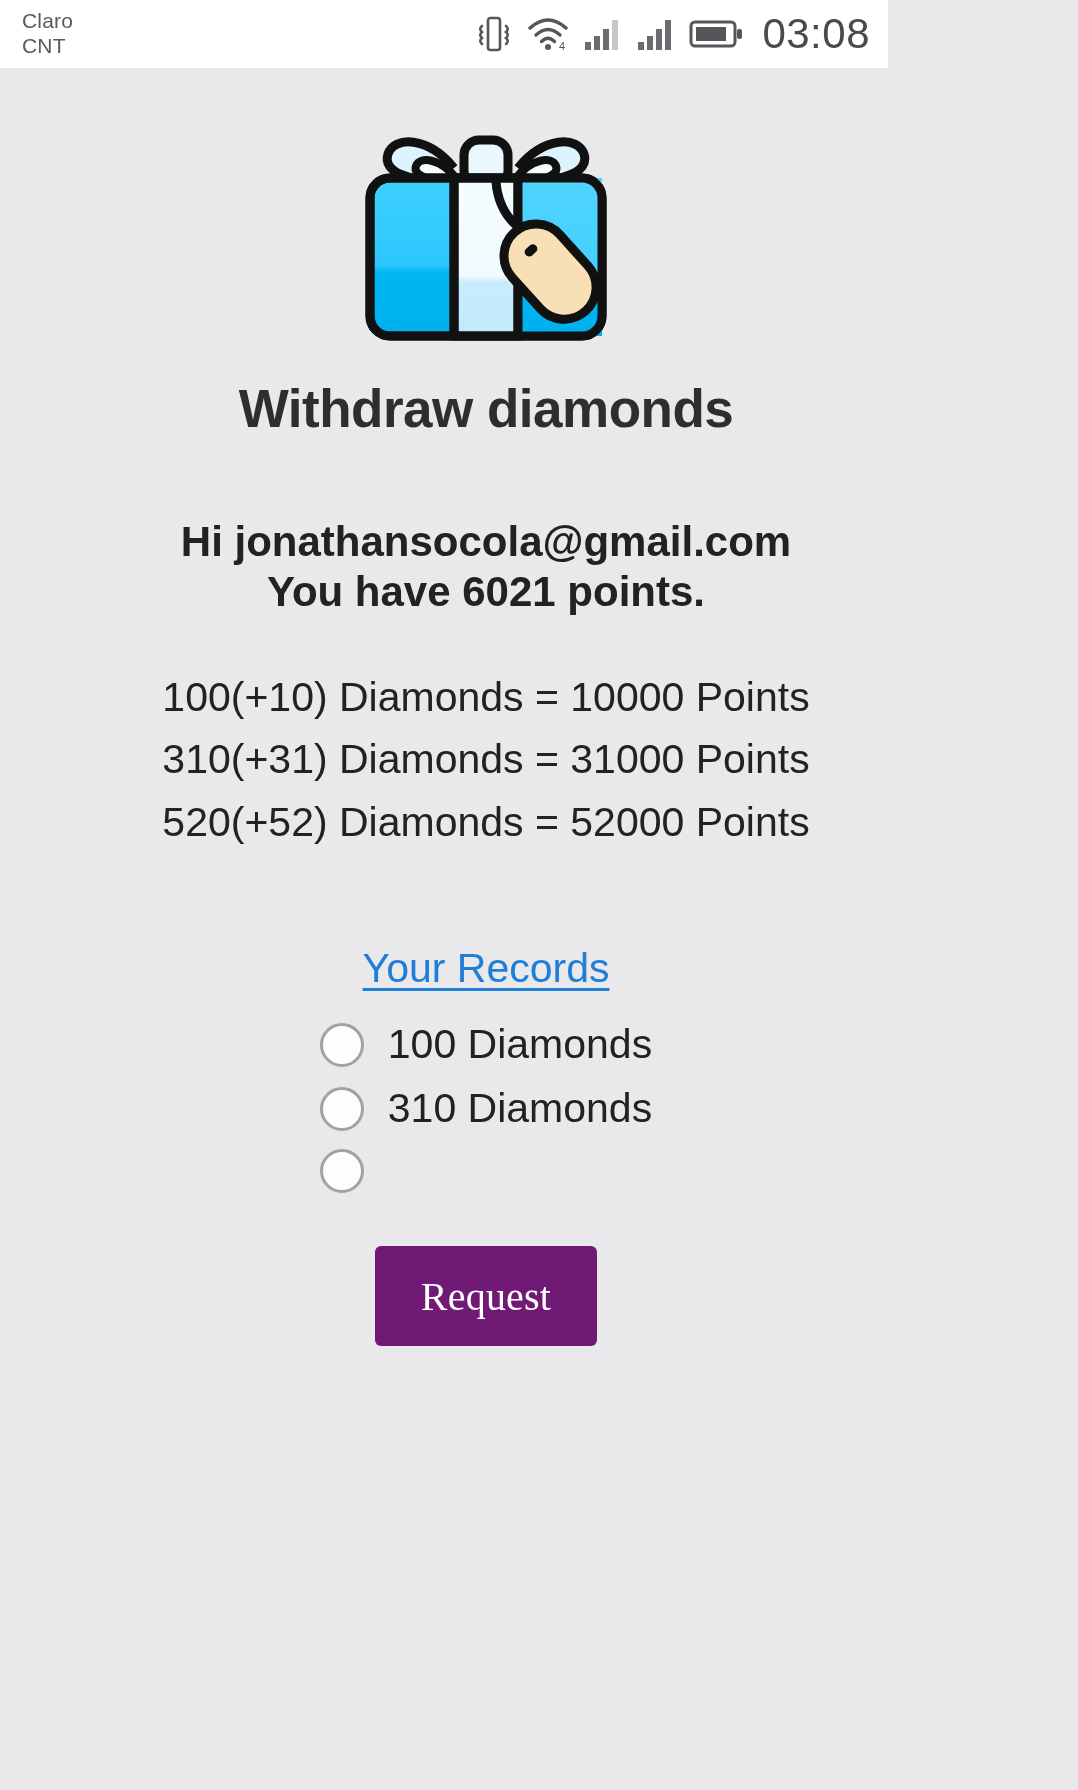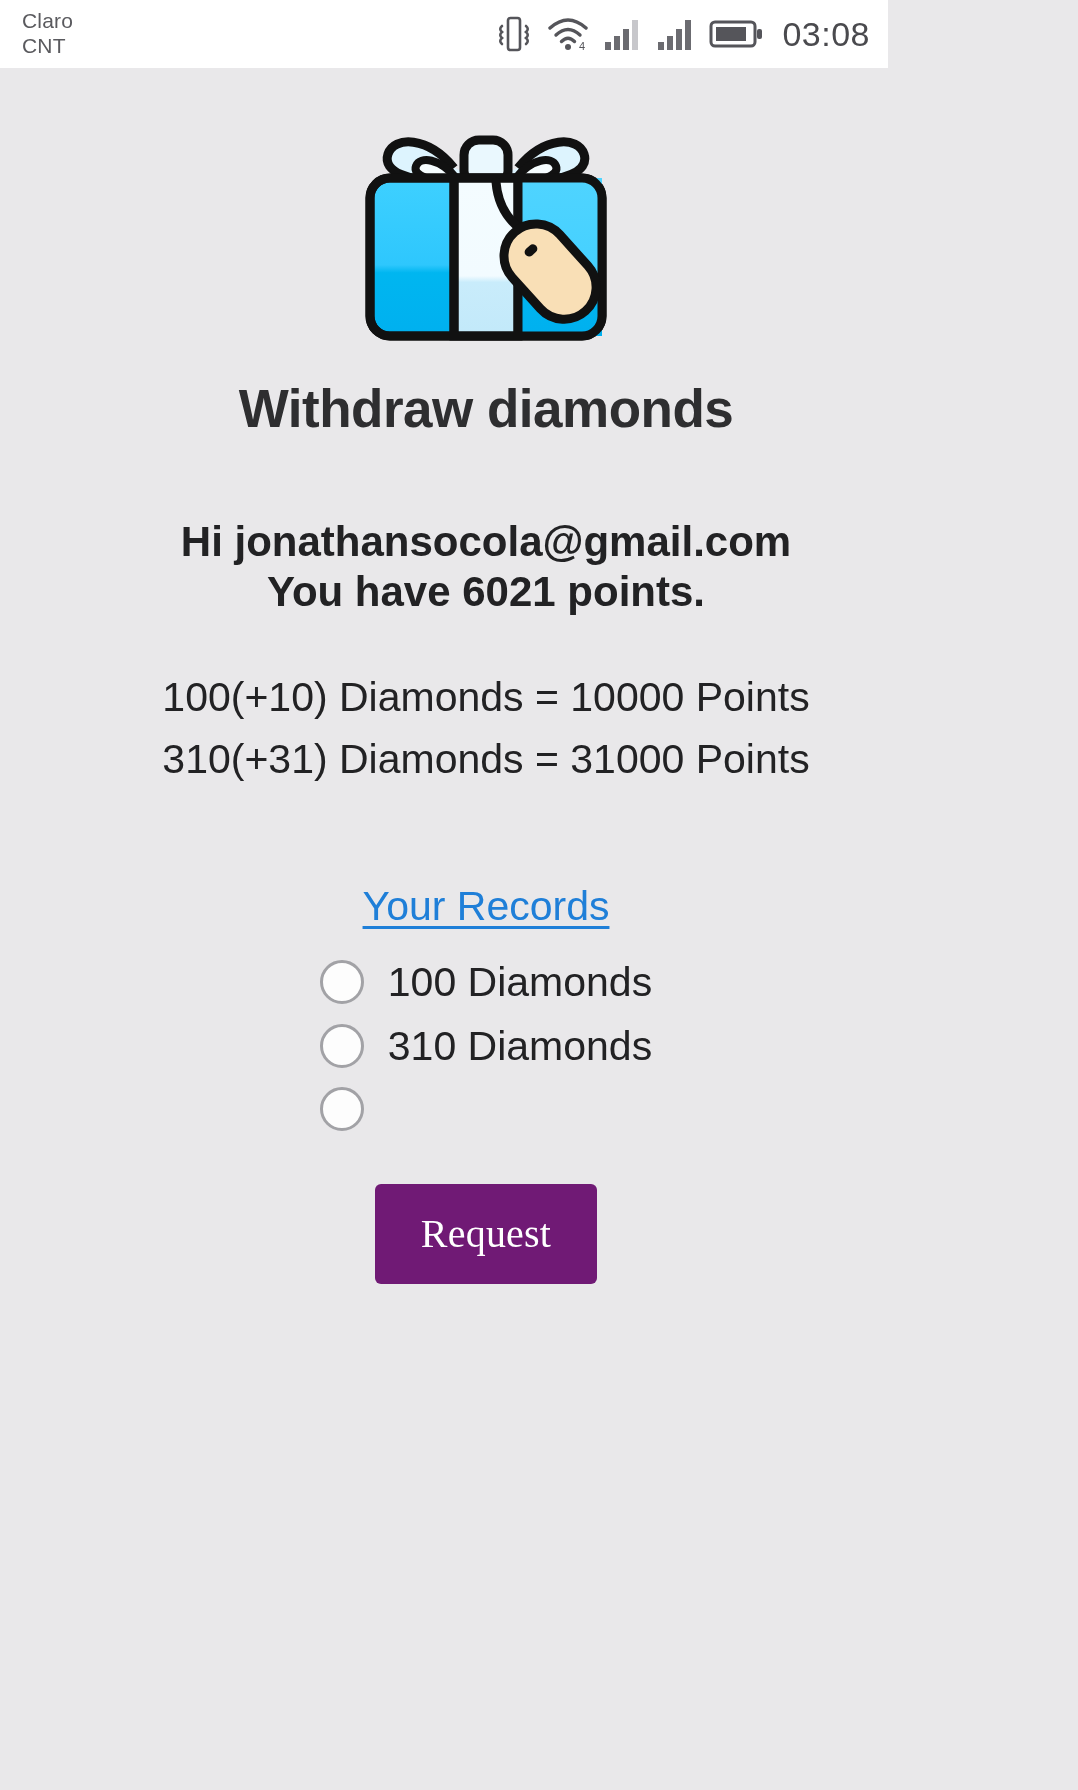--- a/index.html
+++ b/index.html
@@ -37,21 +37,21 @@
     color: #5a5a5e;
     letter-spacing: 0.2px;
   }
   .status-right {
     display: flex;
     align-items: center;
     gap: 13px;
   }
   .sb-icon { display: block; }
   .clock {
-    font-size: 34px;
+    font-size: 42px;
     color: #4a4a4e;
     letter-spacing: 0.5px;
     margin-left: 4px;
   }
 
   
   .screen {
     width: 972px;
     height: 1722px;
     background: #e9e8ea;
@@ -266,20 +266,21 @@
   <div class="page-title">Withdraw diamonds</div>
 
   <div class="greeting">
     <div>Hi jonathansocola@gmail.com</div>
     <div>You have 6021 points.</div>
   </div>
 
   <div class="rates">
     <div class="rate-line">100(+10) Diamonds = 10000 Points</div>
     <div class="rate-line">310(+31) Diamonds = 31000 Points</div>
+    <div class="rate-line">520(+52) Diamonds = 52000 Points</div>
   </div>
 
   <div class="records-link-wrap">
     <span class="records-link">Your Records</span>
   </div>
 
   <div class="radio-group">
     <label class="radio-row">
       <span class="radio-mark"></span>
       <span class="radio-label">100 Diamonds</span>

